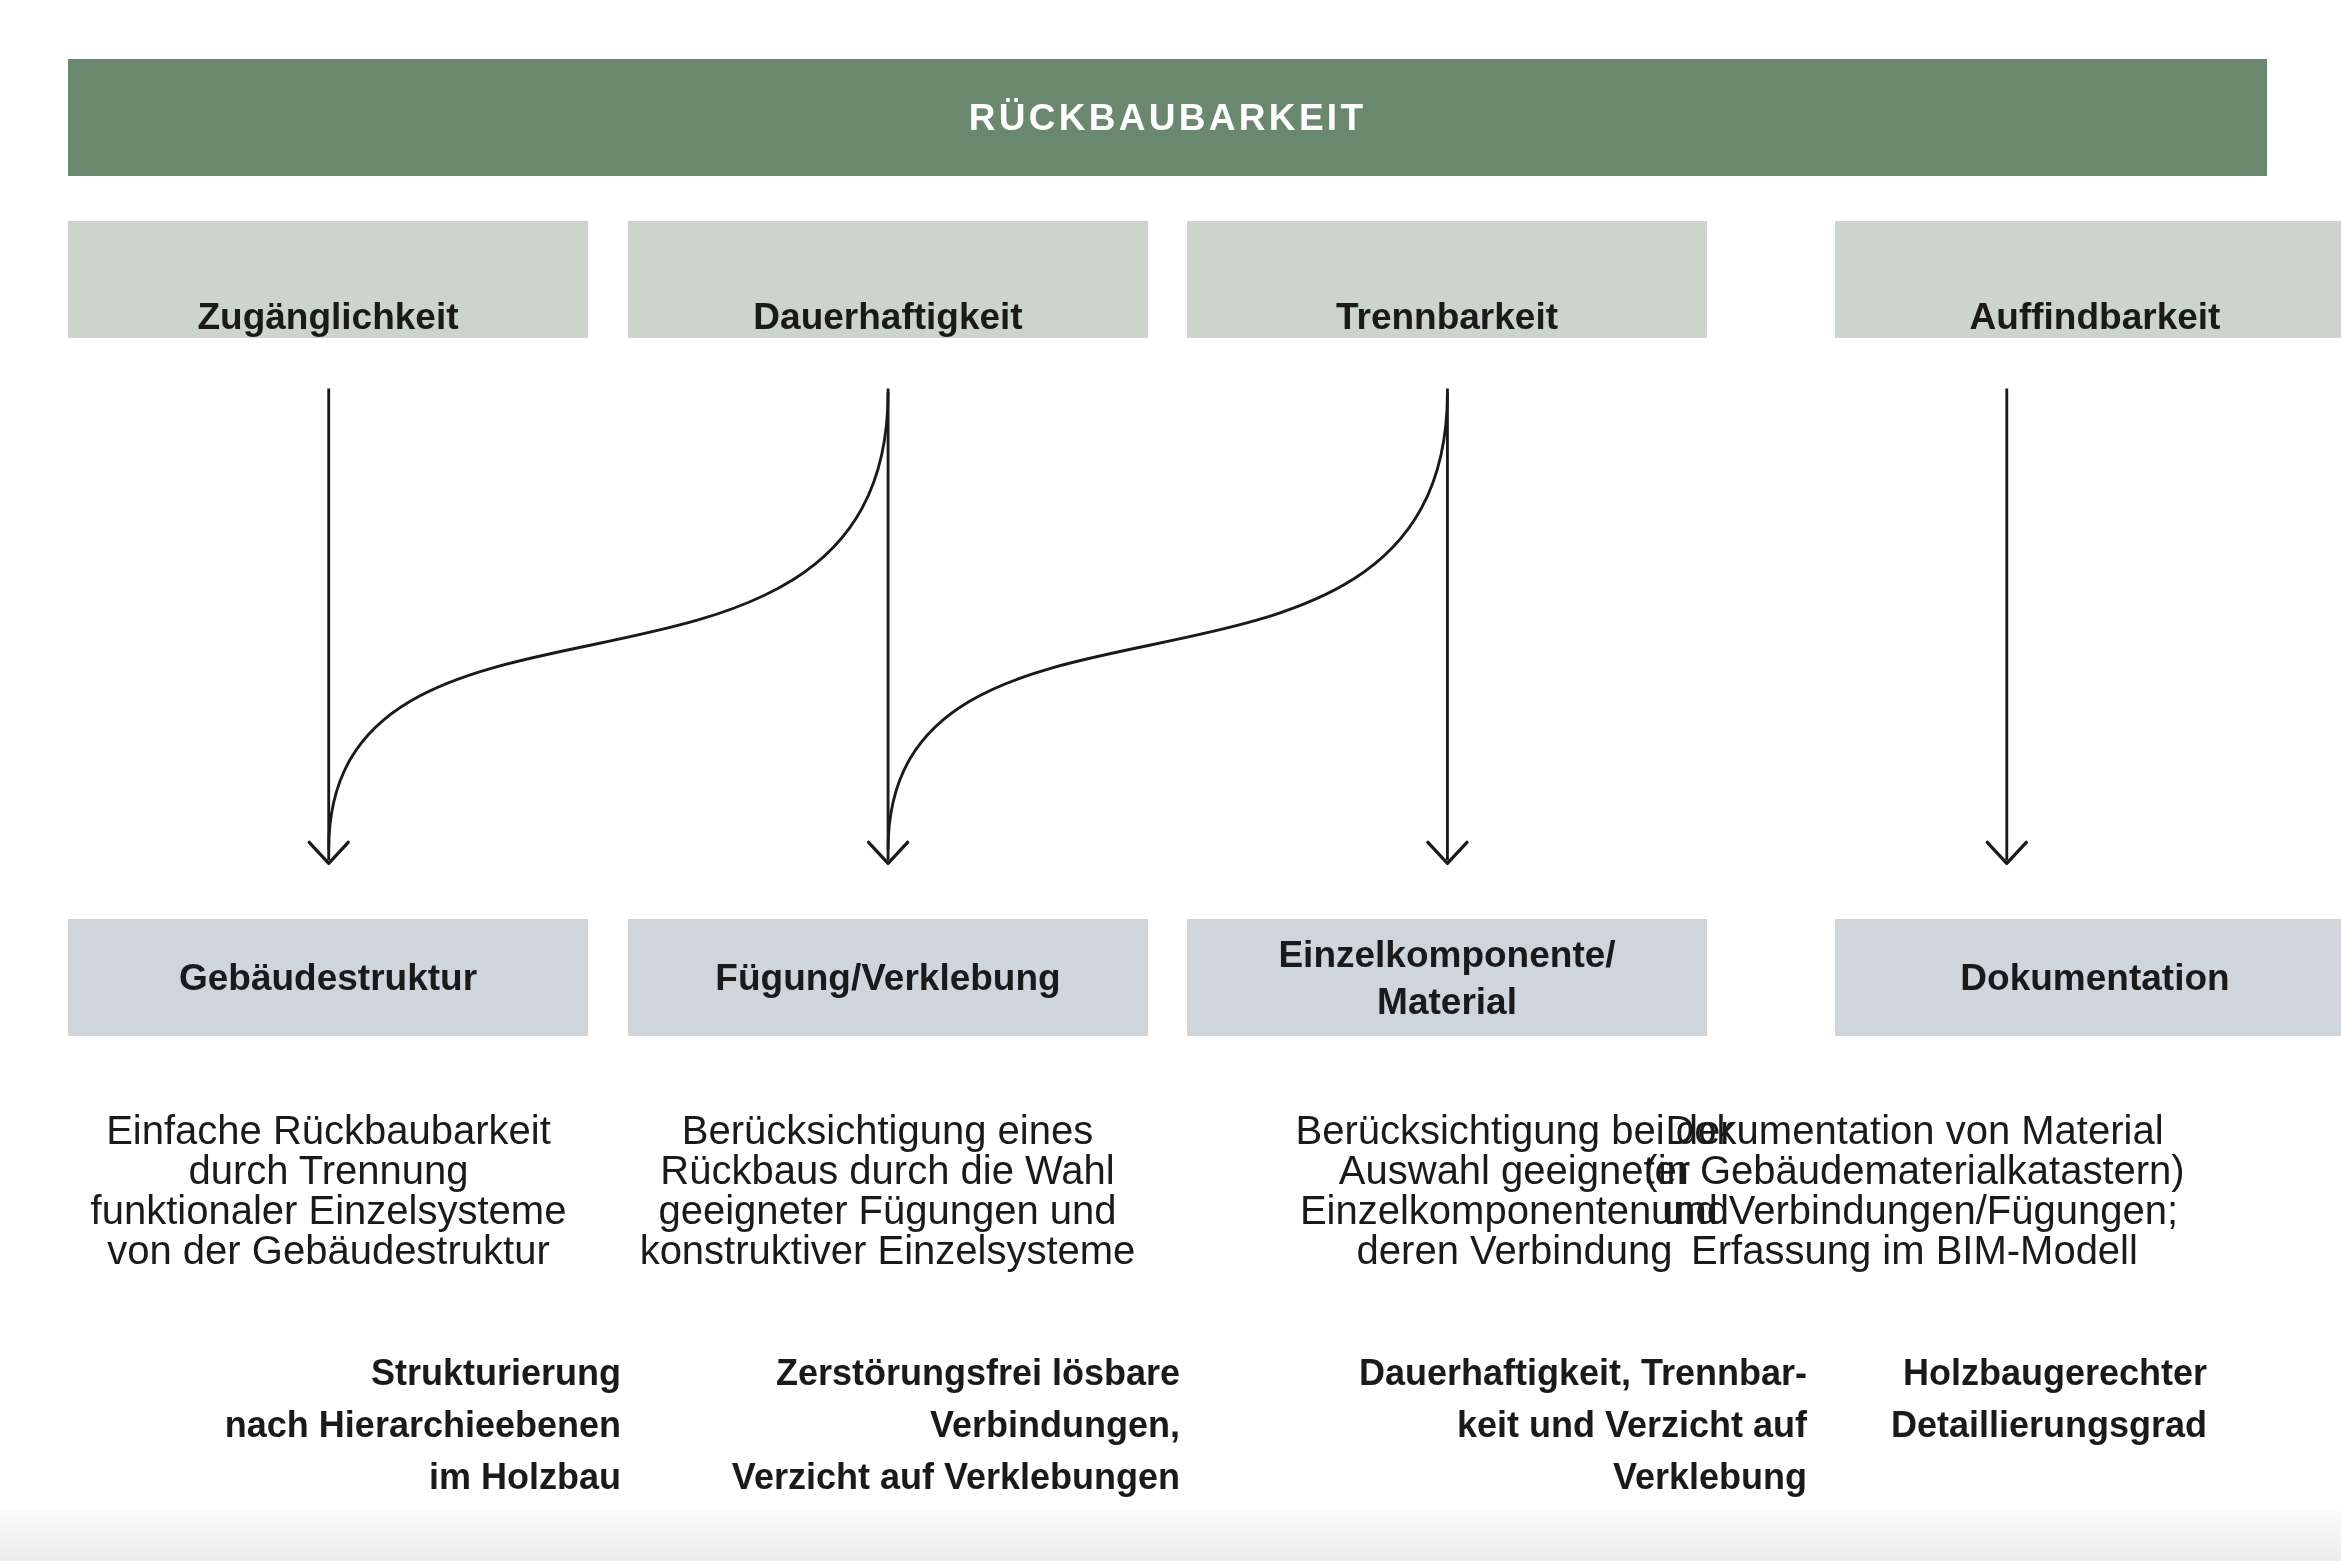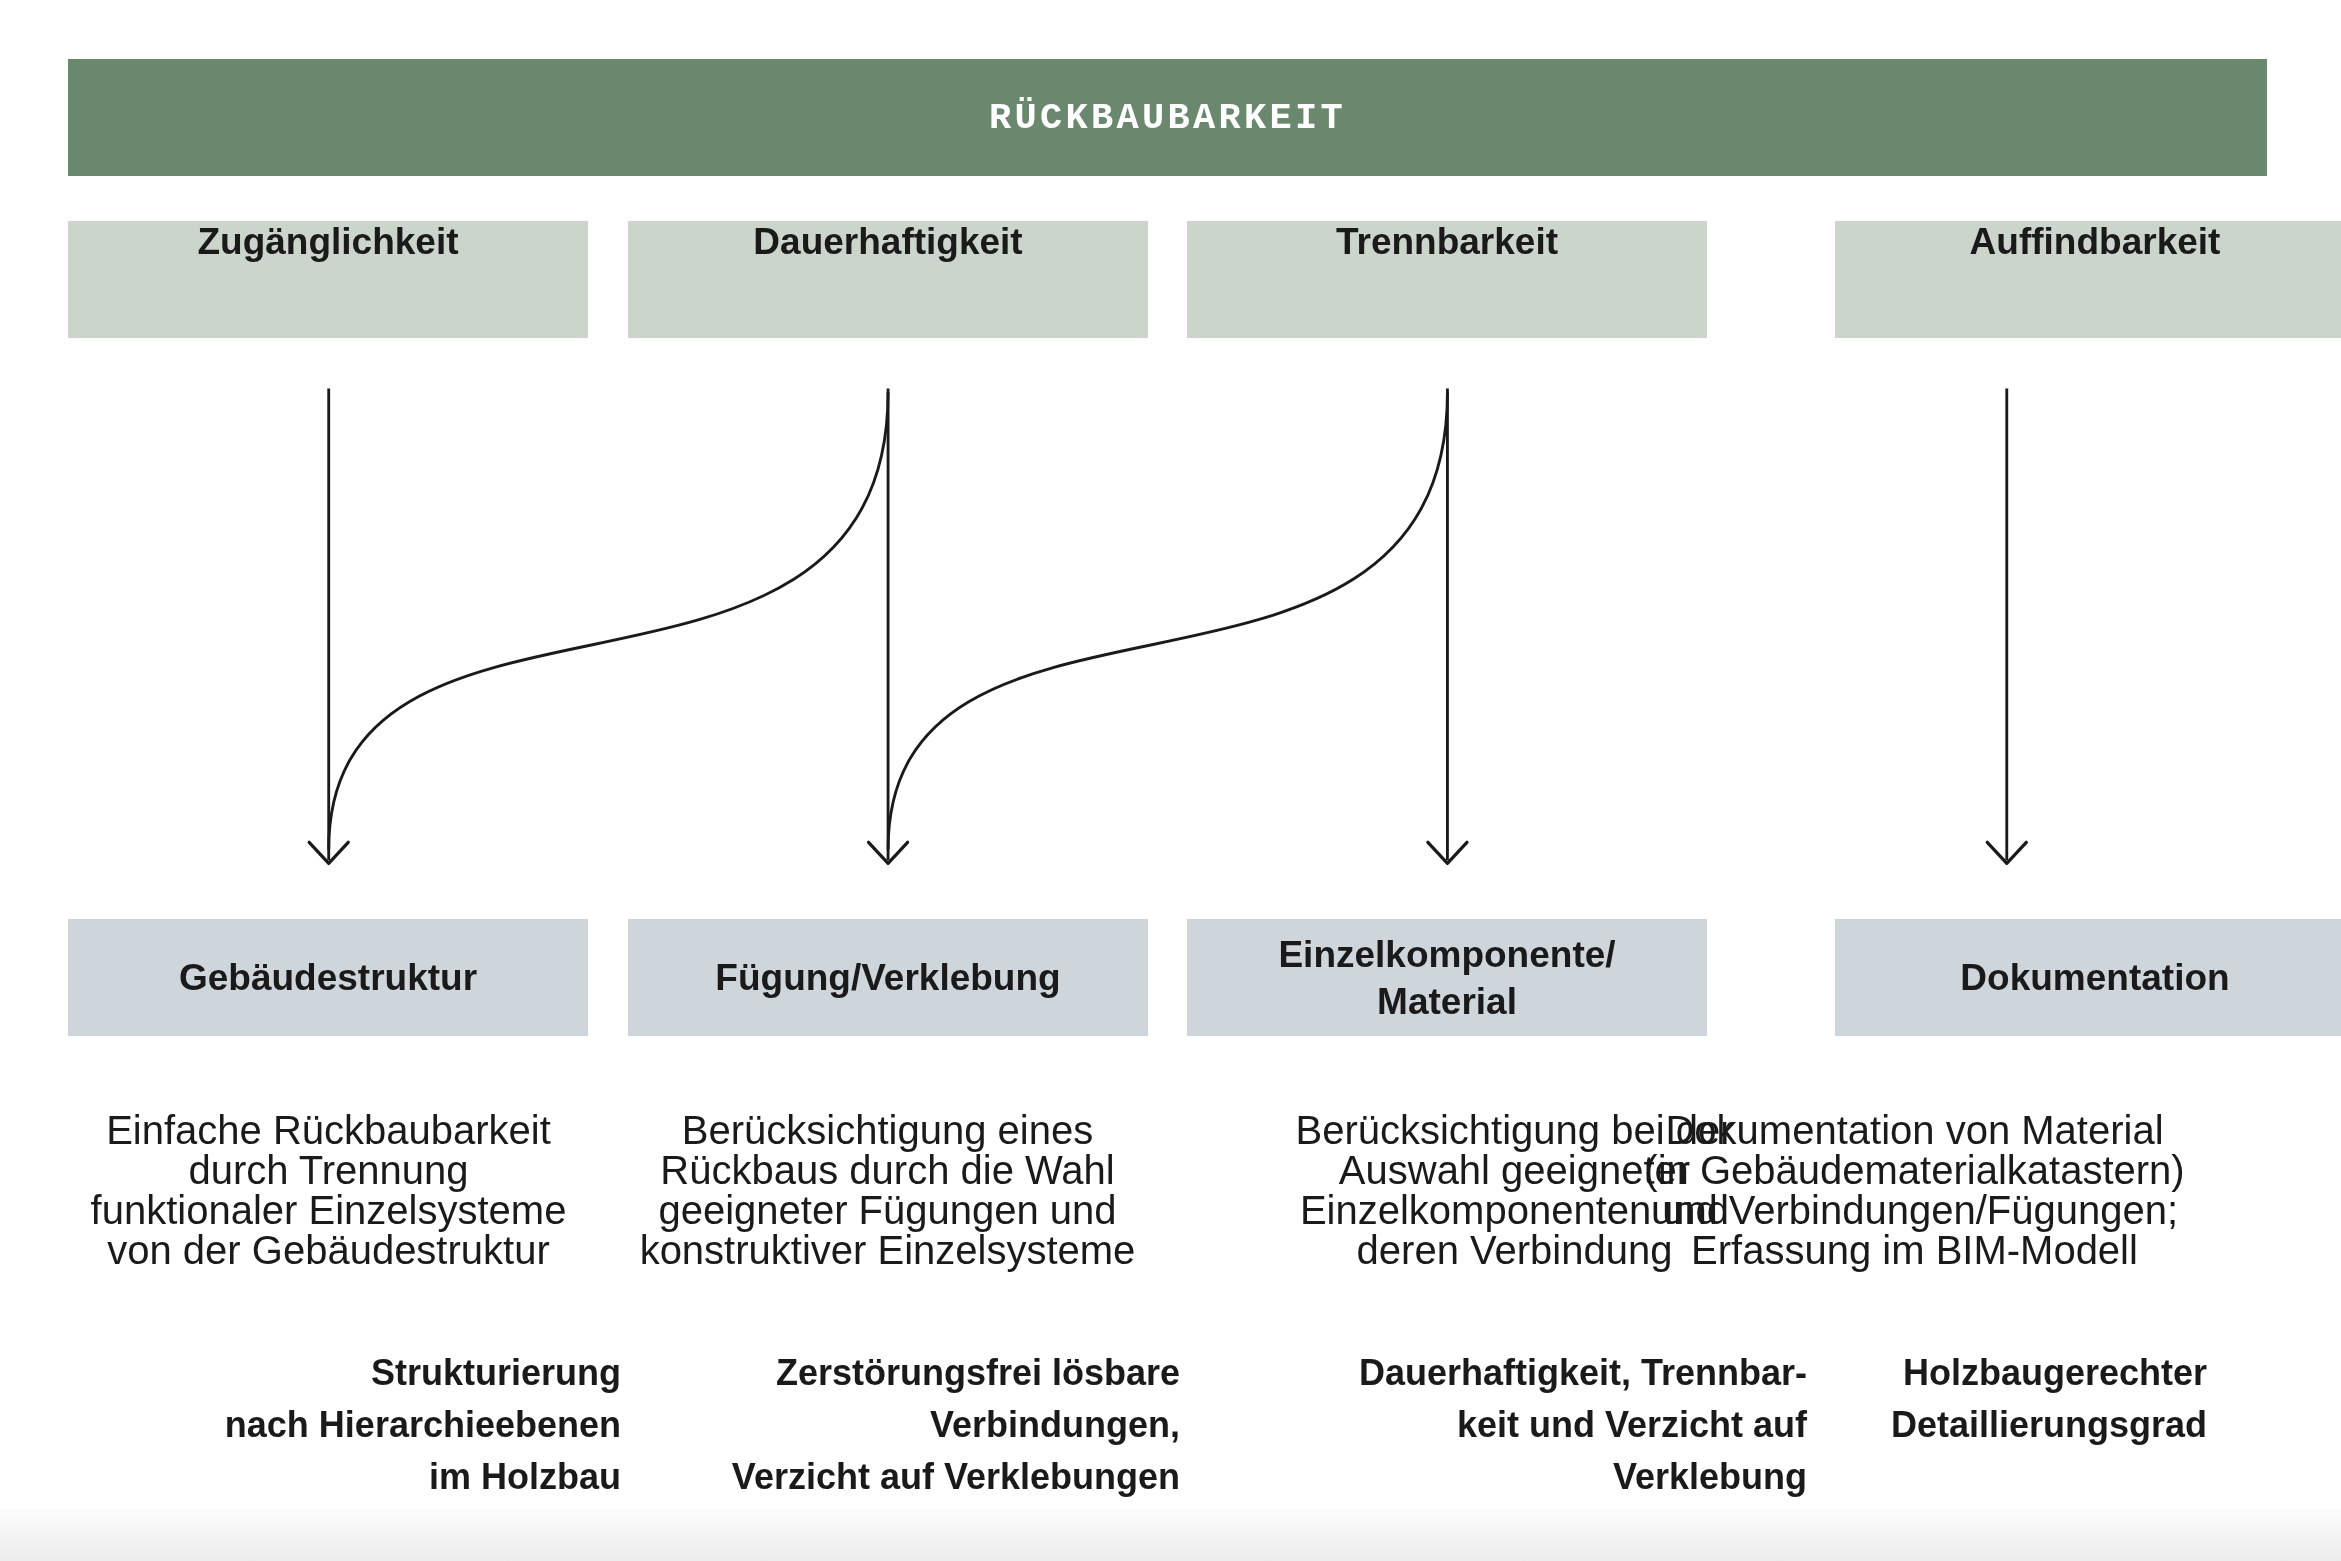--- a/index.html
+++ b/index.html
@@ -5,29 +5,29 @@
   html,body{margin:0;padding:0;background:#ffffff;}
   .canvas{
     position:relative;width:2342px;height:1561px;overflow:hidden;
     background:#ffffff;
     font-family:"Liberation Sans", sans-serif;
     color:#1a1a1a;
   }
   .title-bar{
     position:absolute;left:68px;top:59px;width:2199px;height:117px;
     background:var(--green,#69886e);
-    display:flex;align-items:center;justify-content:center;font-family:Liberation Mono, monospace;
+    display:flex;align-items:center;justify-content:center;
   }
   .title-bar span{
     color:#ffffff;font-size:37px;font-weight:700;letter-spacing:3.3px;
   }
   .hbox{
     position:absolute;top:221px;width:520px;height:117px;
     background:var(--sage,#ccd5cb);
-    display:flex;align-items:flex-start;justify-content:center;text-align:center;
+    display:flex;align-items:flex-end;justify-content:center;text-align:center;
   }
   .hbox span{font-size:37px;font-weight:700;}
   .tbox{
     position:absolute;top:919px;width:520px;height:117px;
     background:var(--bluegray,#ced5db);
     display:flex;align-items:center;justify-content:center;text-align:center;
   }
   .tbox span{font-size:37px;font-weight:700;line-height:47px;white-space:pre-line;}
   .col0{left:68px}.col1{left:628px}.col2{left:1187px}.col3{left:1835px}
   .desc{

